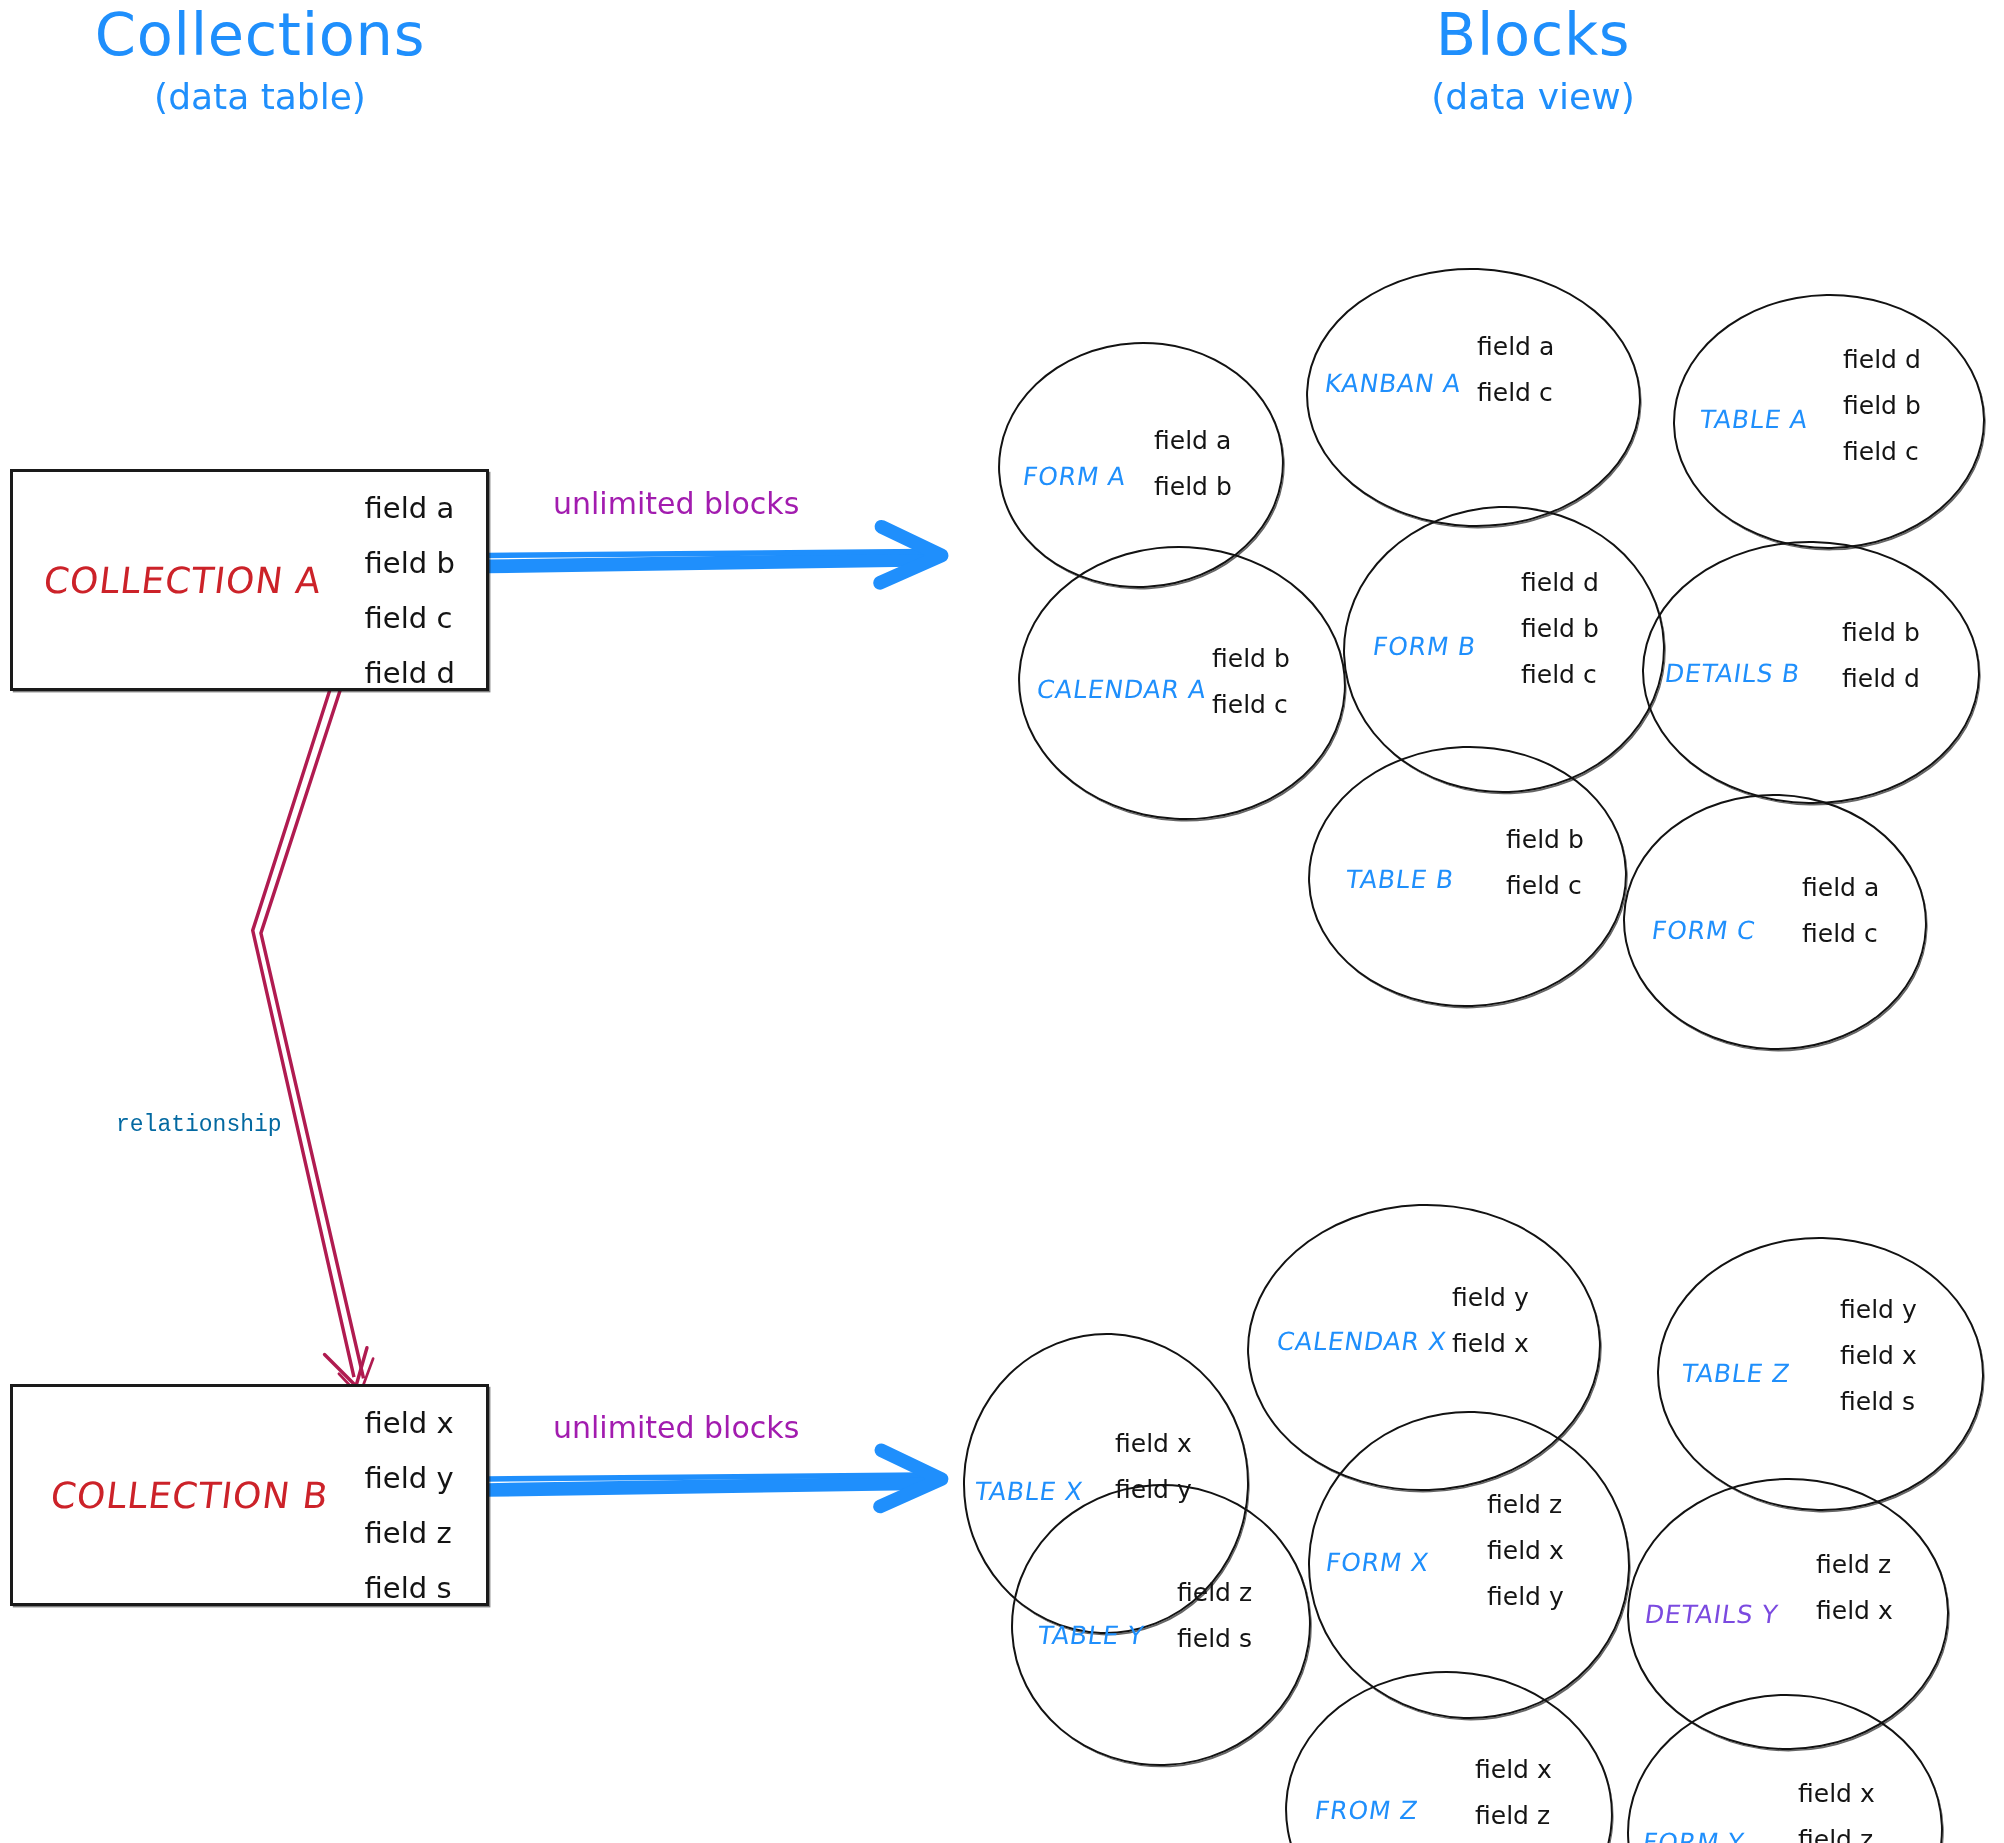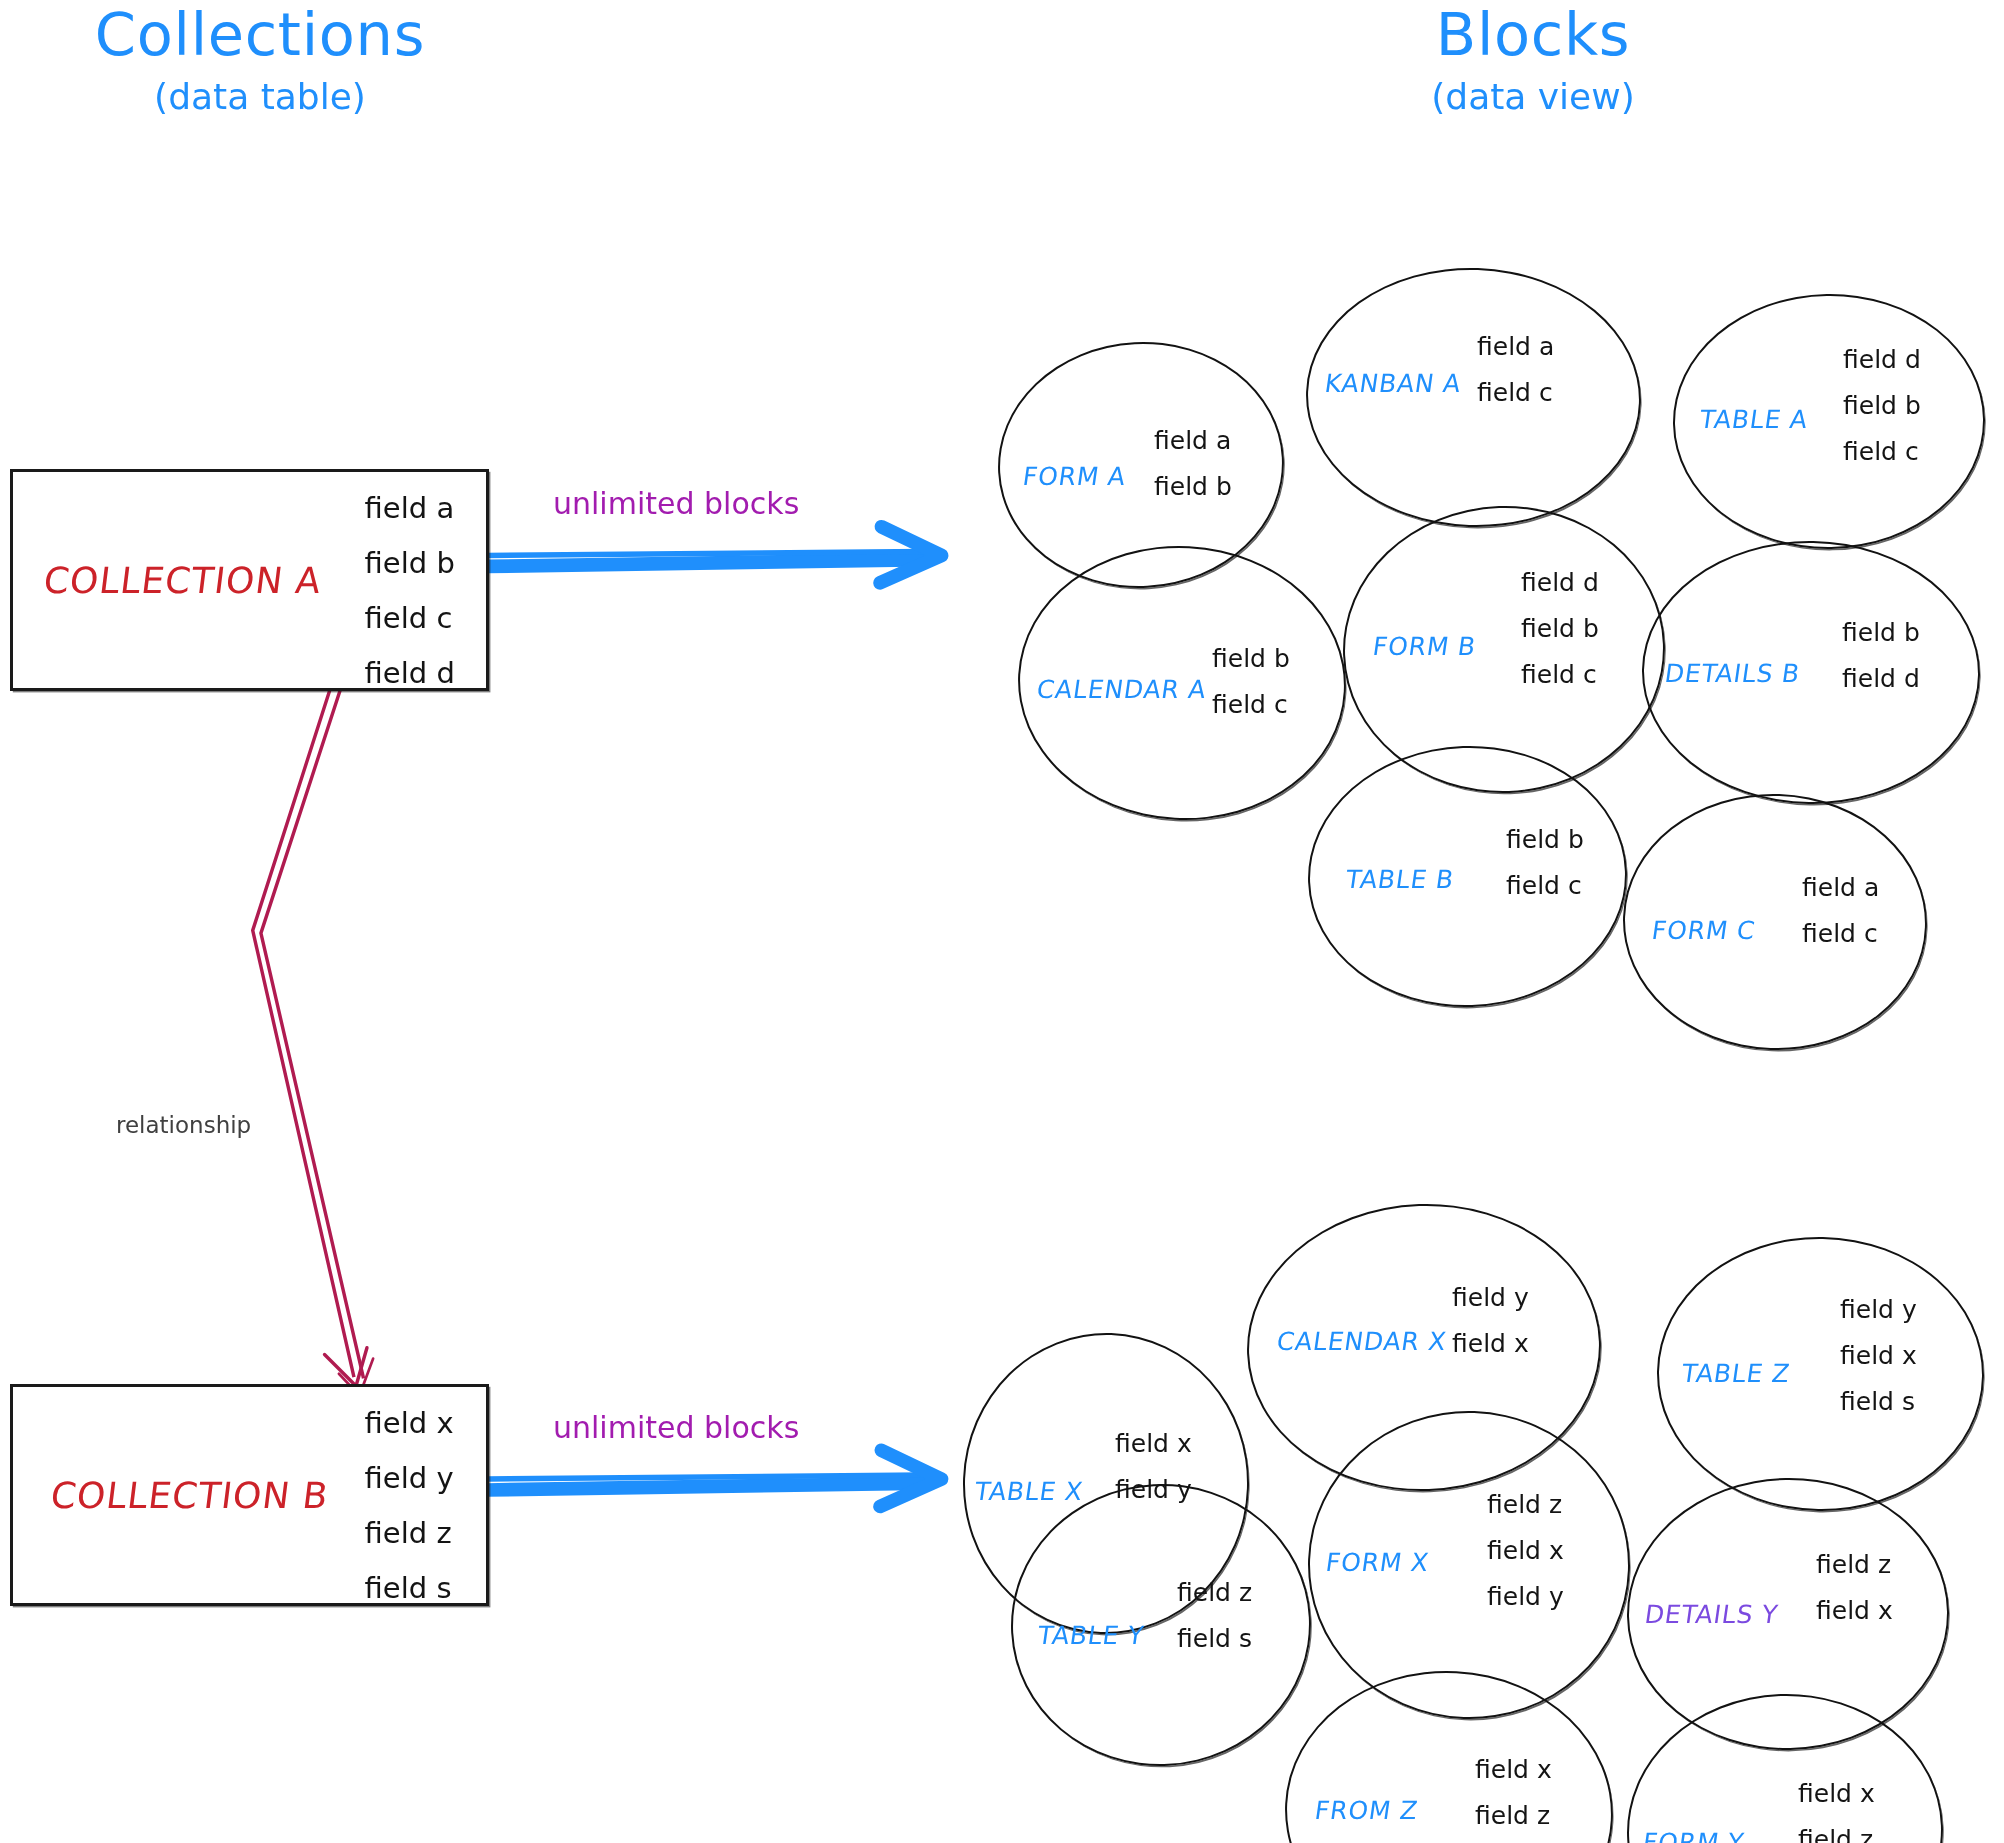--- a/index.html
+++ b/index.html
@@ -21,21 +21,21 @@
 
   .ellipse{position:absolute;border:2.7px solid #121212;border-radius:50%;background:transparent;
            box-sizing:border-box;box-shadow:1.4px 2.1px 0 -0.7px rgba(18,18,18,.65);}
   .ell-wrap{position:absolute;}
   .ell-label{position:absolute;font-size:25px;letter-spacing:0.8px;white-space:nowrap;
              transform:skewX(-8deg);color:#1f8ffc;}
   .ell-fields{position:absolute;display:flex;flex-direction:column;align-items:flex-start;}
   .ell-fields .f{font-size:25px;color:#141414;line-height:1.35;white-space:nowrap;}
 
   .arrow-label{position:absolute;color:#a21caf;font-size:30px;white-space:nowrap;}
-  .rel-label{position:absolute;color:#404040;font-size:23px;white-space:nowrap;}
+  .rel-label{position:absolute;color:#0369a1;font-size:23px;white-space:nowrap;font-family:Liberation Mono, monospace;}
 
   svg.overlay{position:absolute;left:0;top:0;width:2005px;height:1843px;pointer-events:none;}
 </style>
 </head>
 <body>
 
 <div id="canvas">
 
   <div class="title" style="left:1314px;top:4.1px;width:438px;">
     <div class="main hand">Blocks</div>

